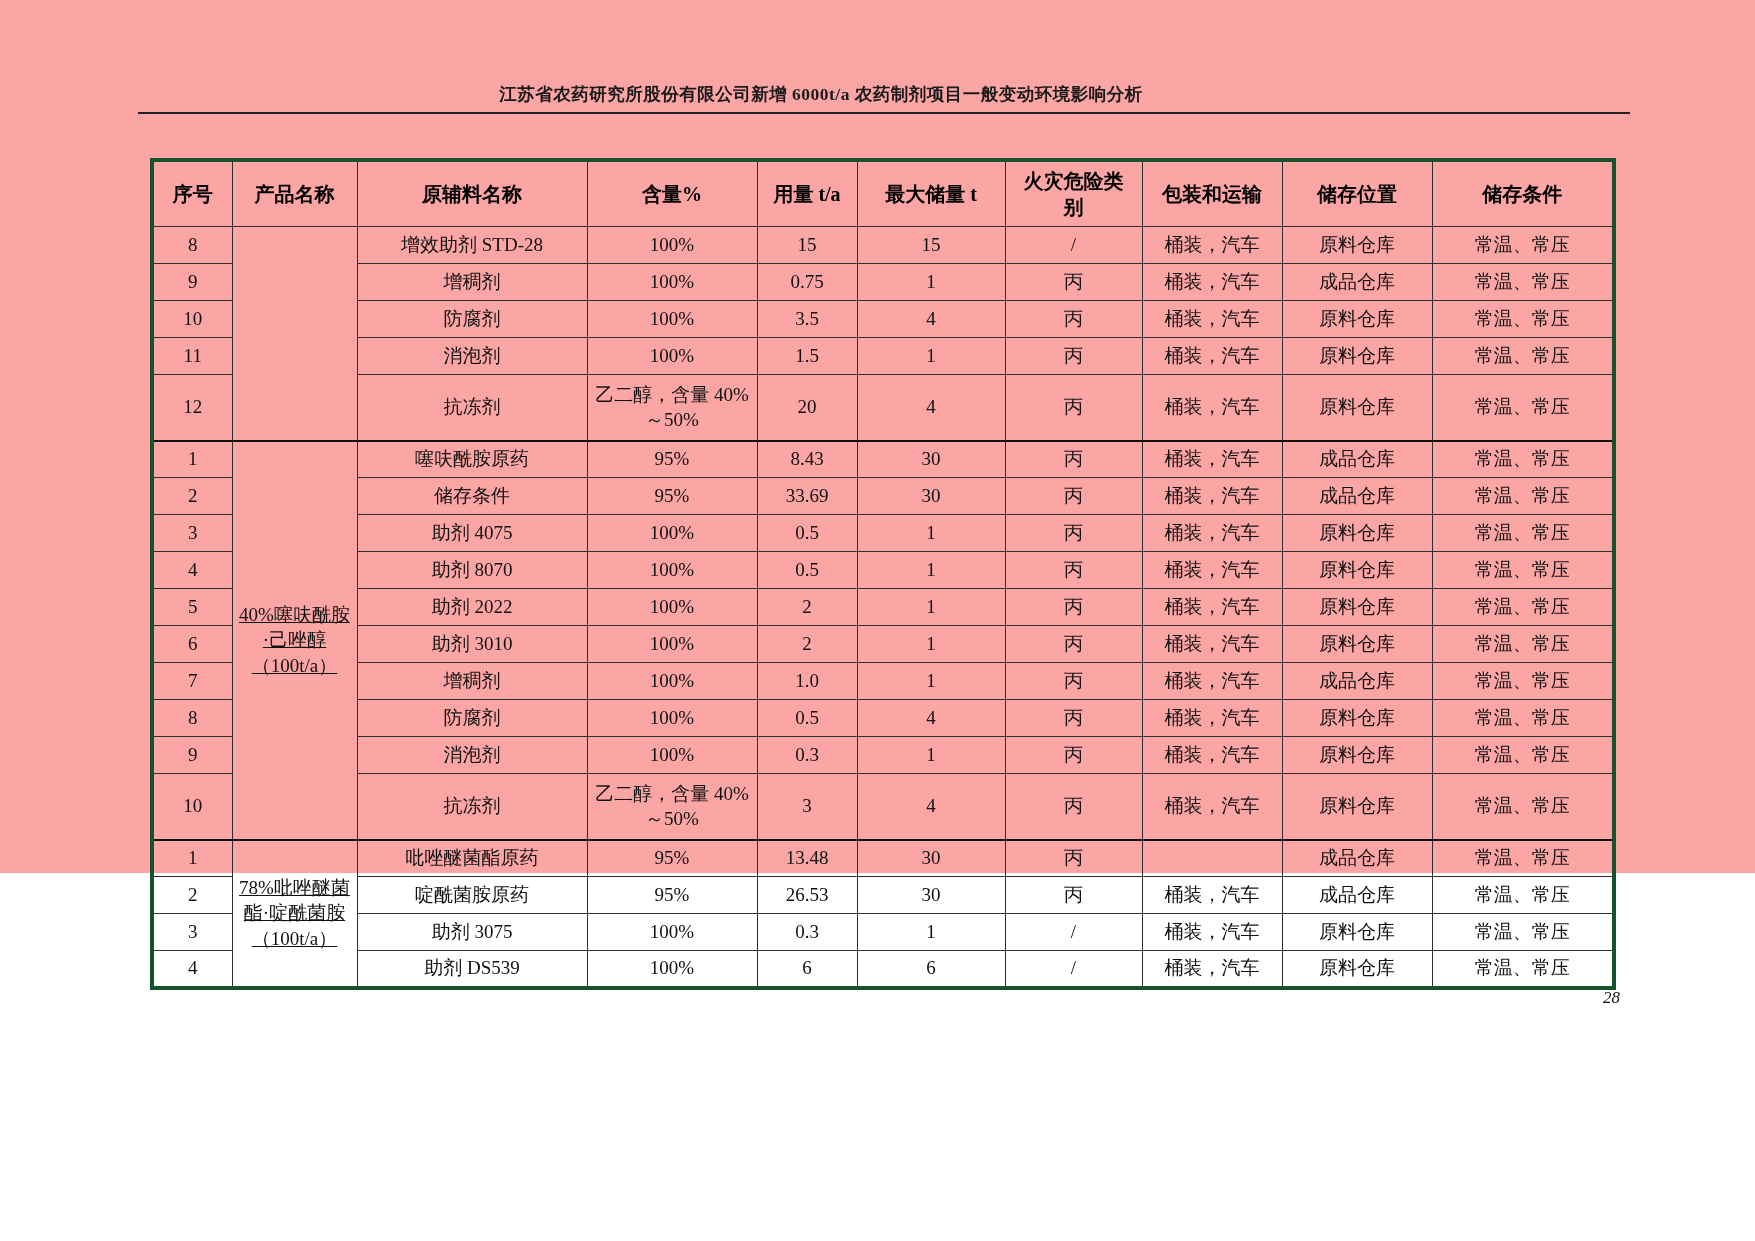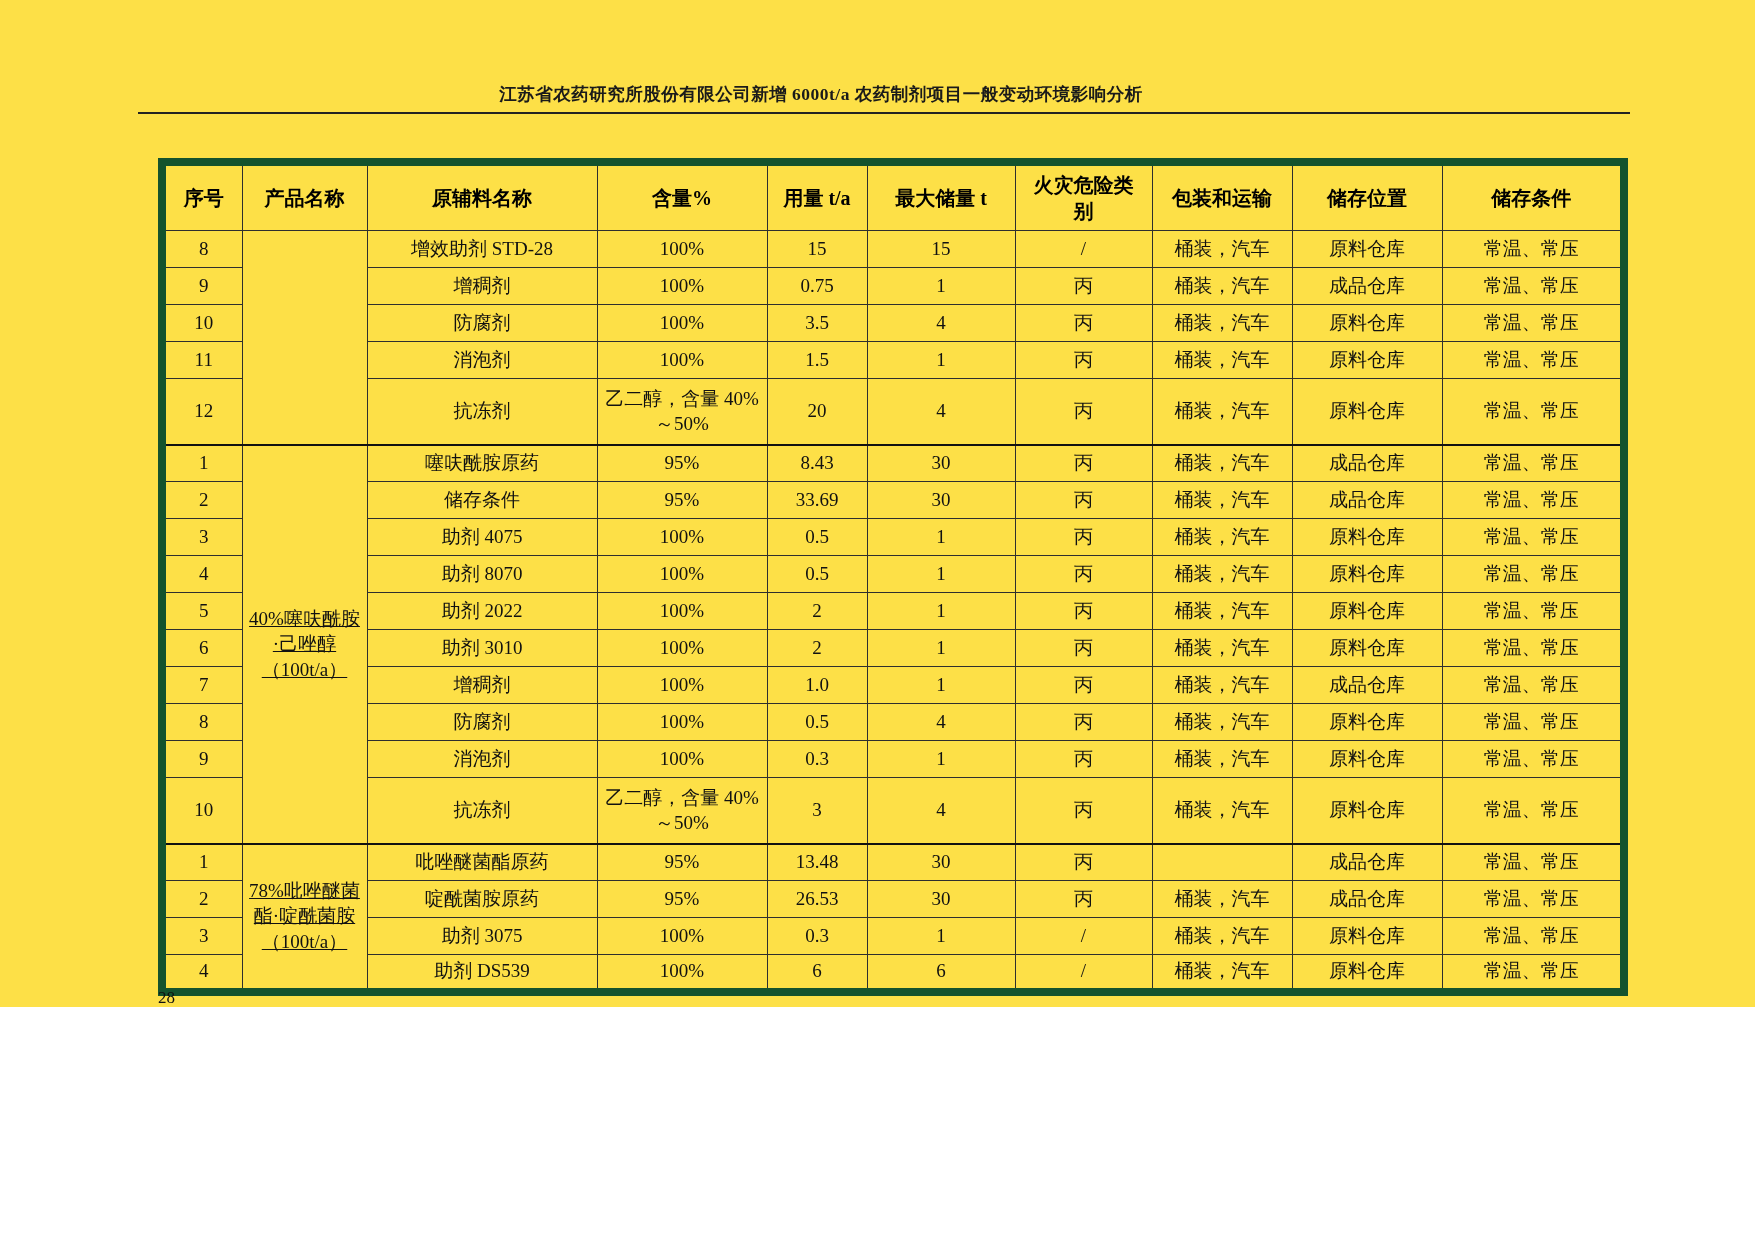--- a/index.html
+++ b/index.html
@@ -8,22 +8,22 @@
     background: #ffffff;
     width: 1755px;
     height: 1241px;
     overflow: hidden;
     font-family: "Liberation Serif", "DejaVu Serif", serif;
     color: #111;
   }
   .page {
     position: relative;
     width: 1755px;
-    height: 1007px;
-    background: #fde047;
+    height: 873px;
+    background: #fca5a5;
   }
   
   .doc-header-text {
     position: absolute;
     top: 82px;
     left: 138px;
     width: 1366px;
     text-align: center;
     font-size: 17.5px;
     font-weight: bold;
@@ -36,25 +36,25 @@
     top: 112px;
     left: 138px;
     width: 1492px;
     height: 0;
     border-top: 2.5px solid #222;
   }
   
   table.materials {
     position: absolute;
     top: 158px;
-    left: 158px;
+    left: 150px;
     width: 1462px;
     border-collapse: collapse;
     table-layout: fixed;
-    border: 8px solid #14532d;
+    border: 4px solid #14532d;
     font-size: 19px;
   }
   table.materials th,
   table.materials td {
     border: 1px solid #2e2e2e;
     text-align: center;
     vertical-align: middle;
     padding: 1px 4px;
     line-height: 1.35;
     overflow: hidden;
@@ -78,23 +78,24 @@
     display: inline-block;
     width: 104px;
     line-height: 1.3;
   }
   
   .page-number {
     position: absolute;
     top: 988px;
     left: 158px;
     width: 1462px;
-    text-align: left;
+    text-align: right;
     font-size: 17px;
     color: #111;
+    font-style: italic;
   }
 </style>
 </head>
 <body>
 
 <div class="page">
 
   <div class="doc-header-text">江苏省农药研究所股份有限公司新增 6000t/a 农药制剂项目一般变动环境影响分析</div>
   <div class="doc-header-rule"></div>
 

